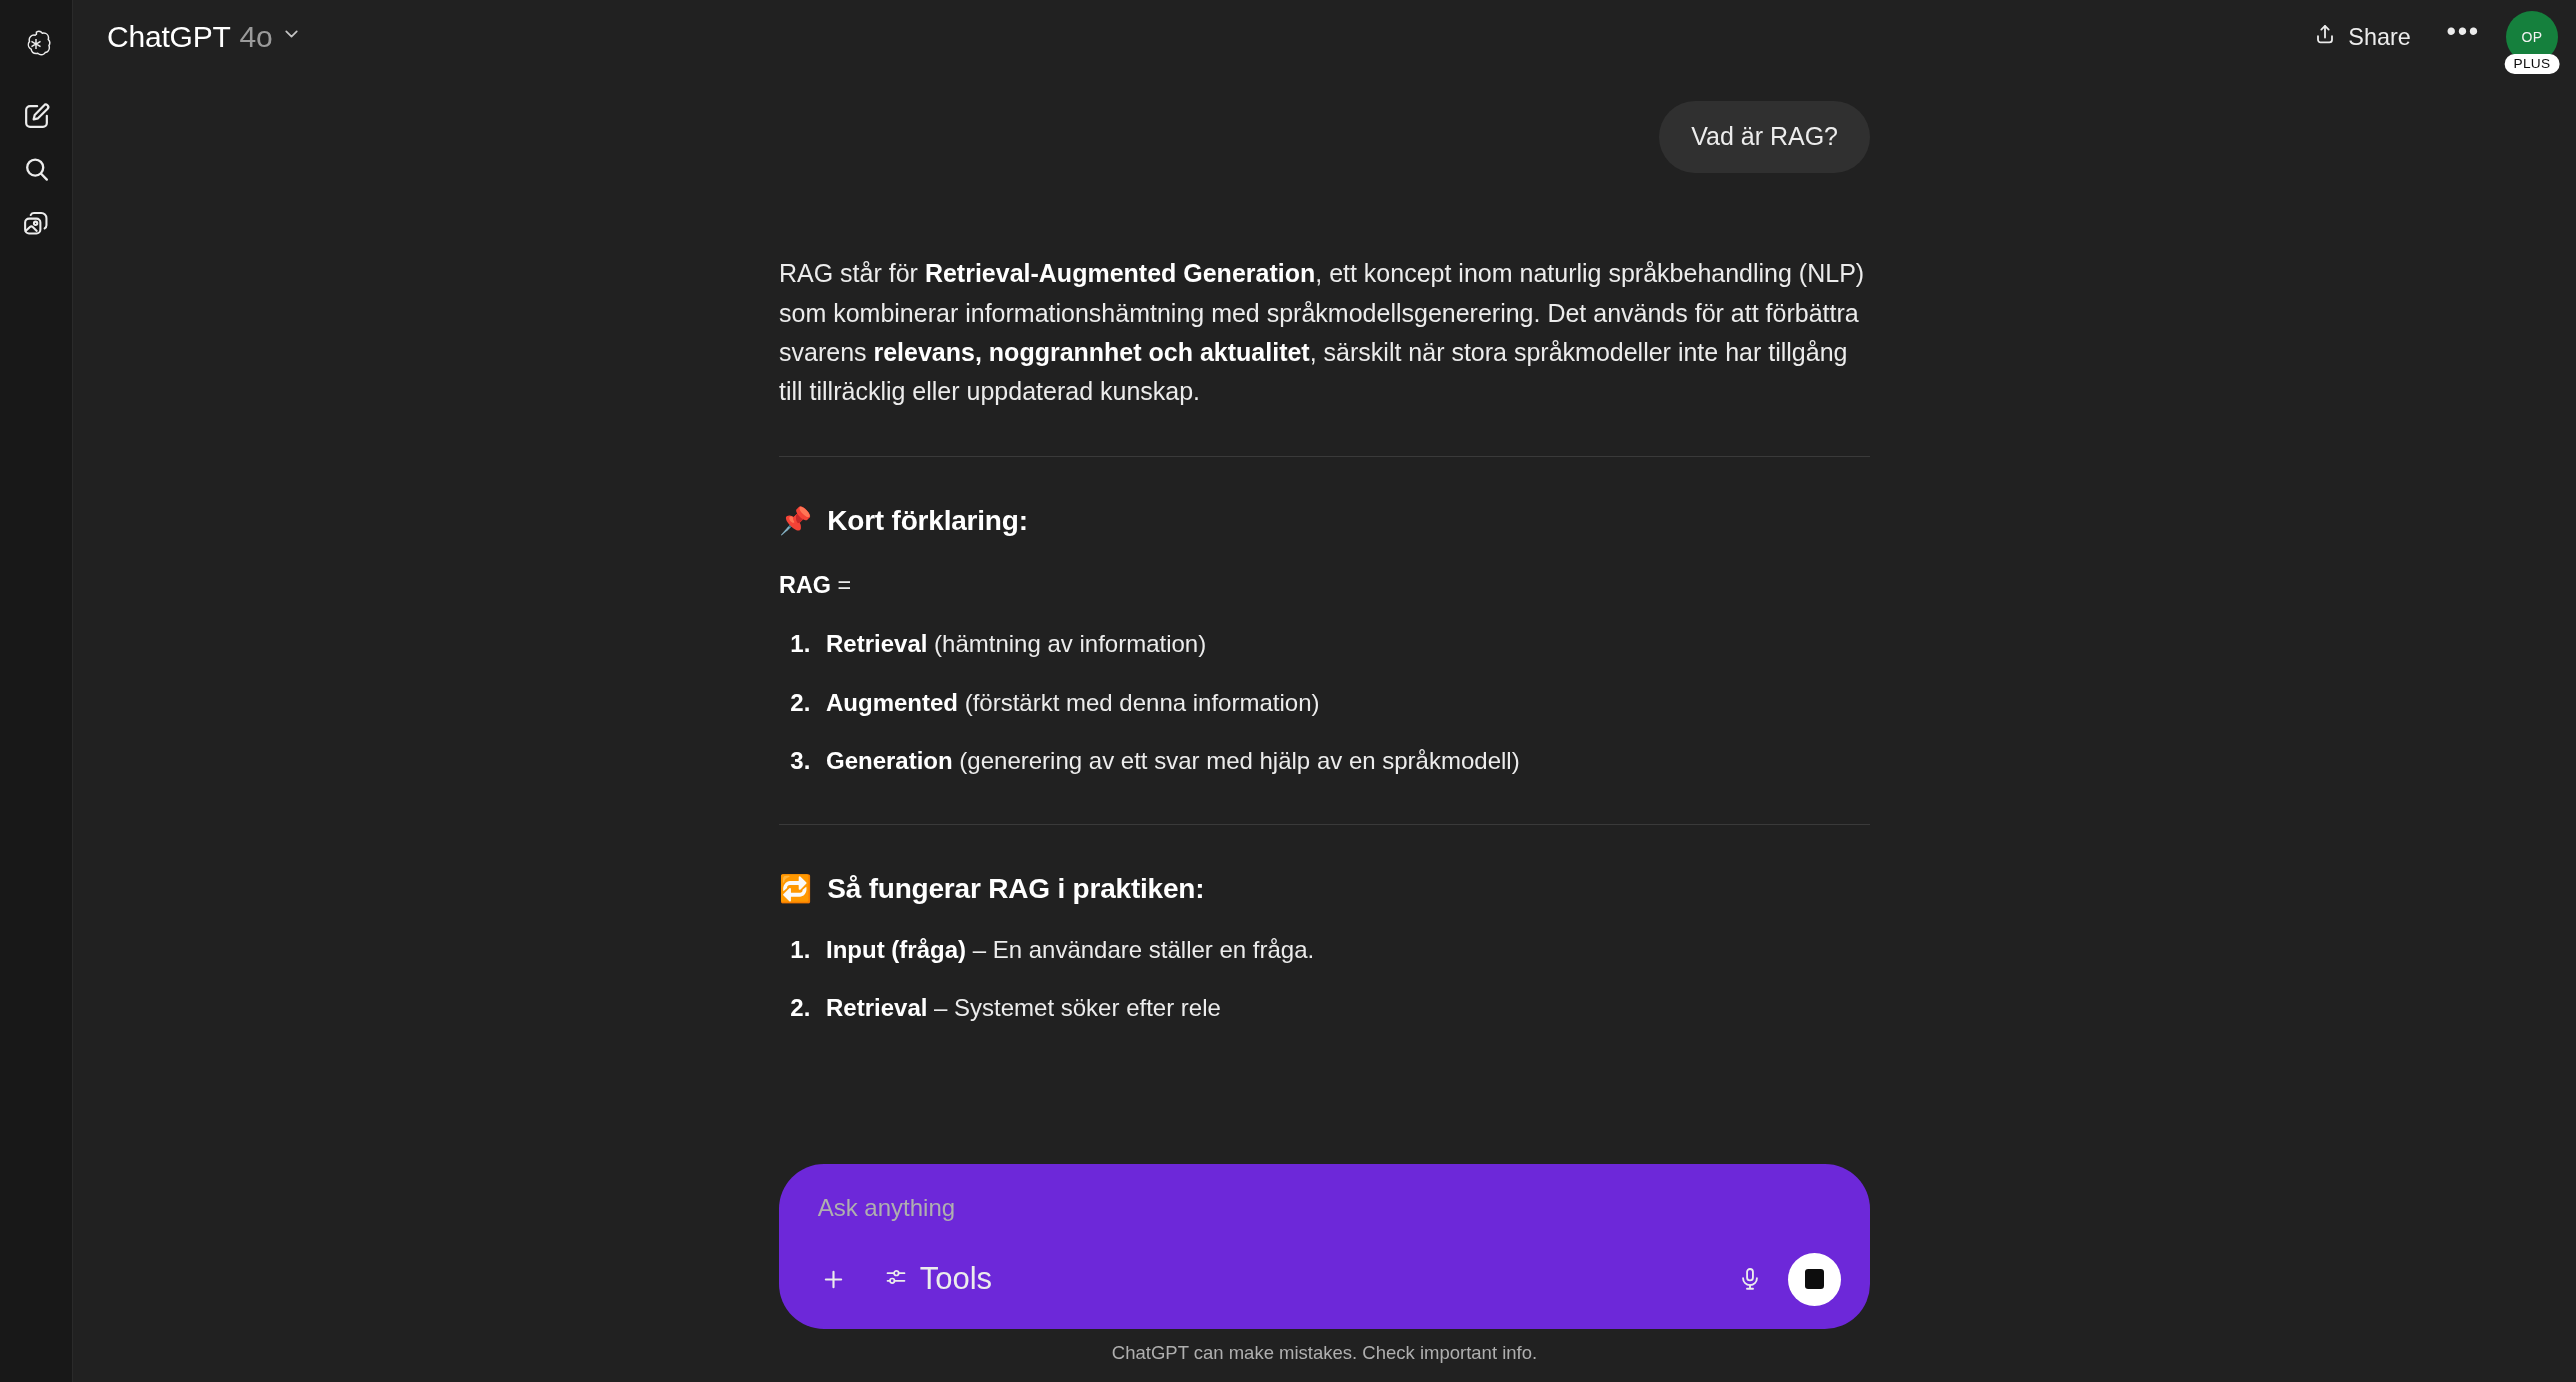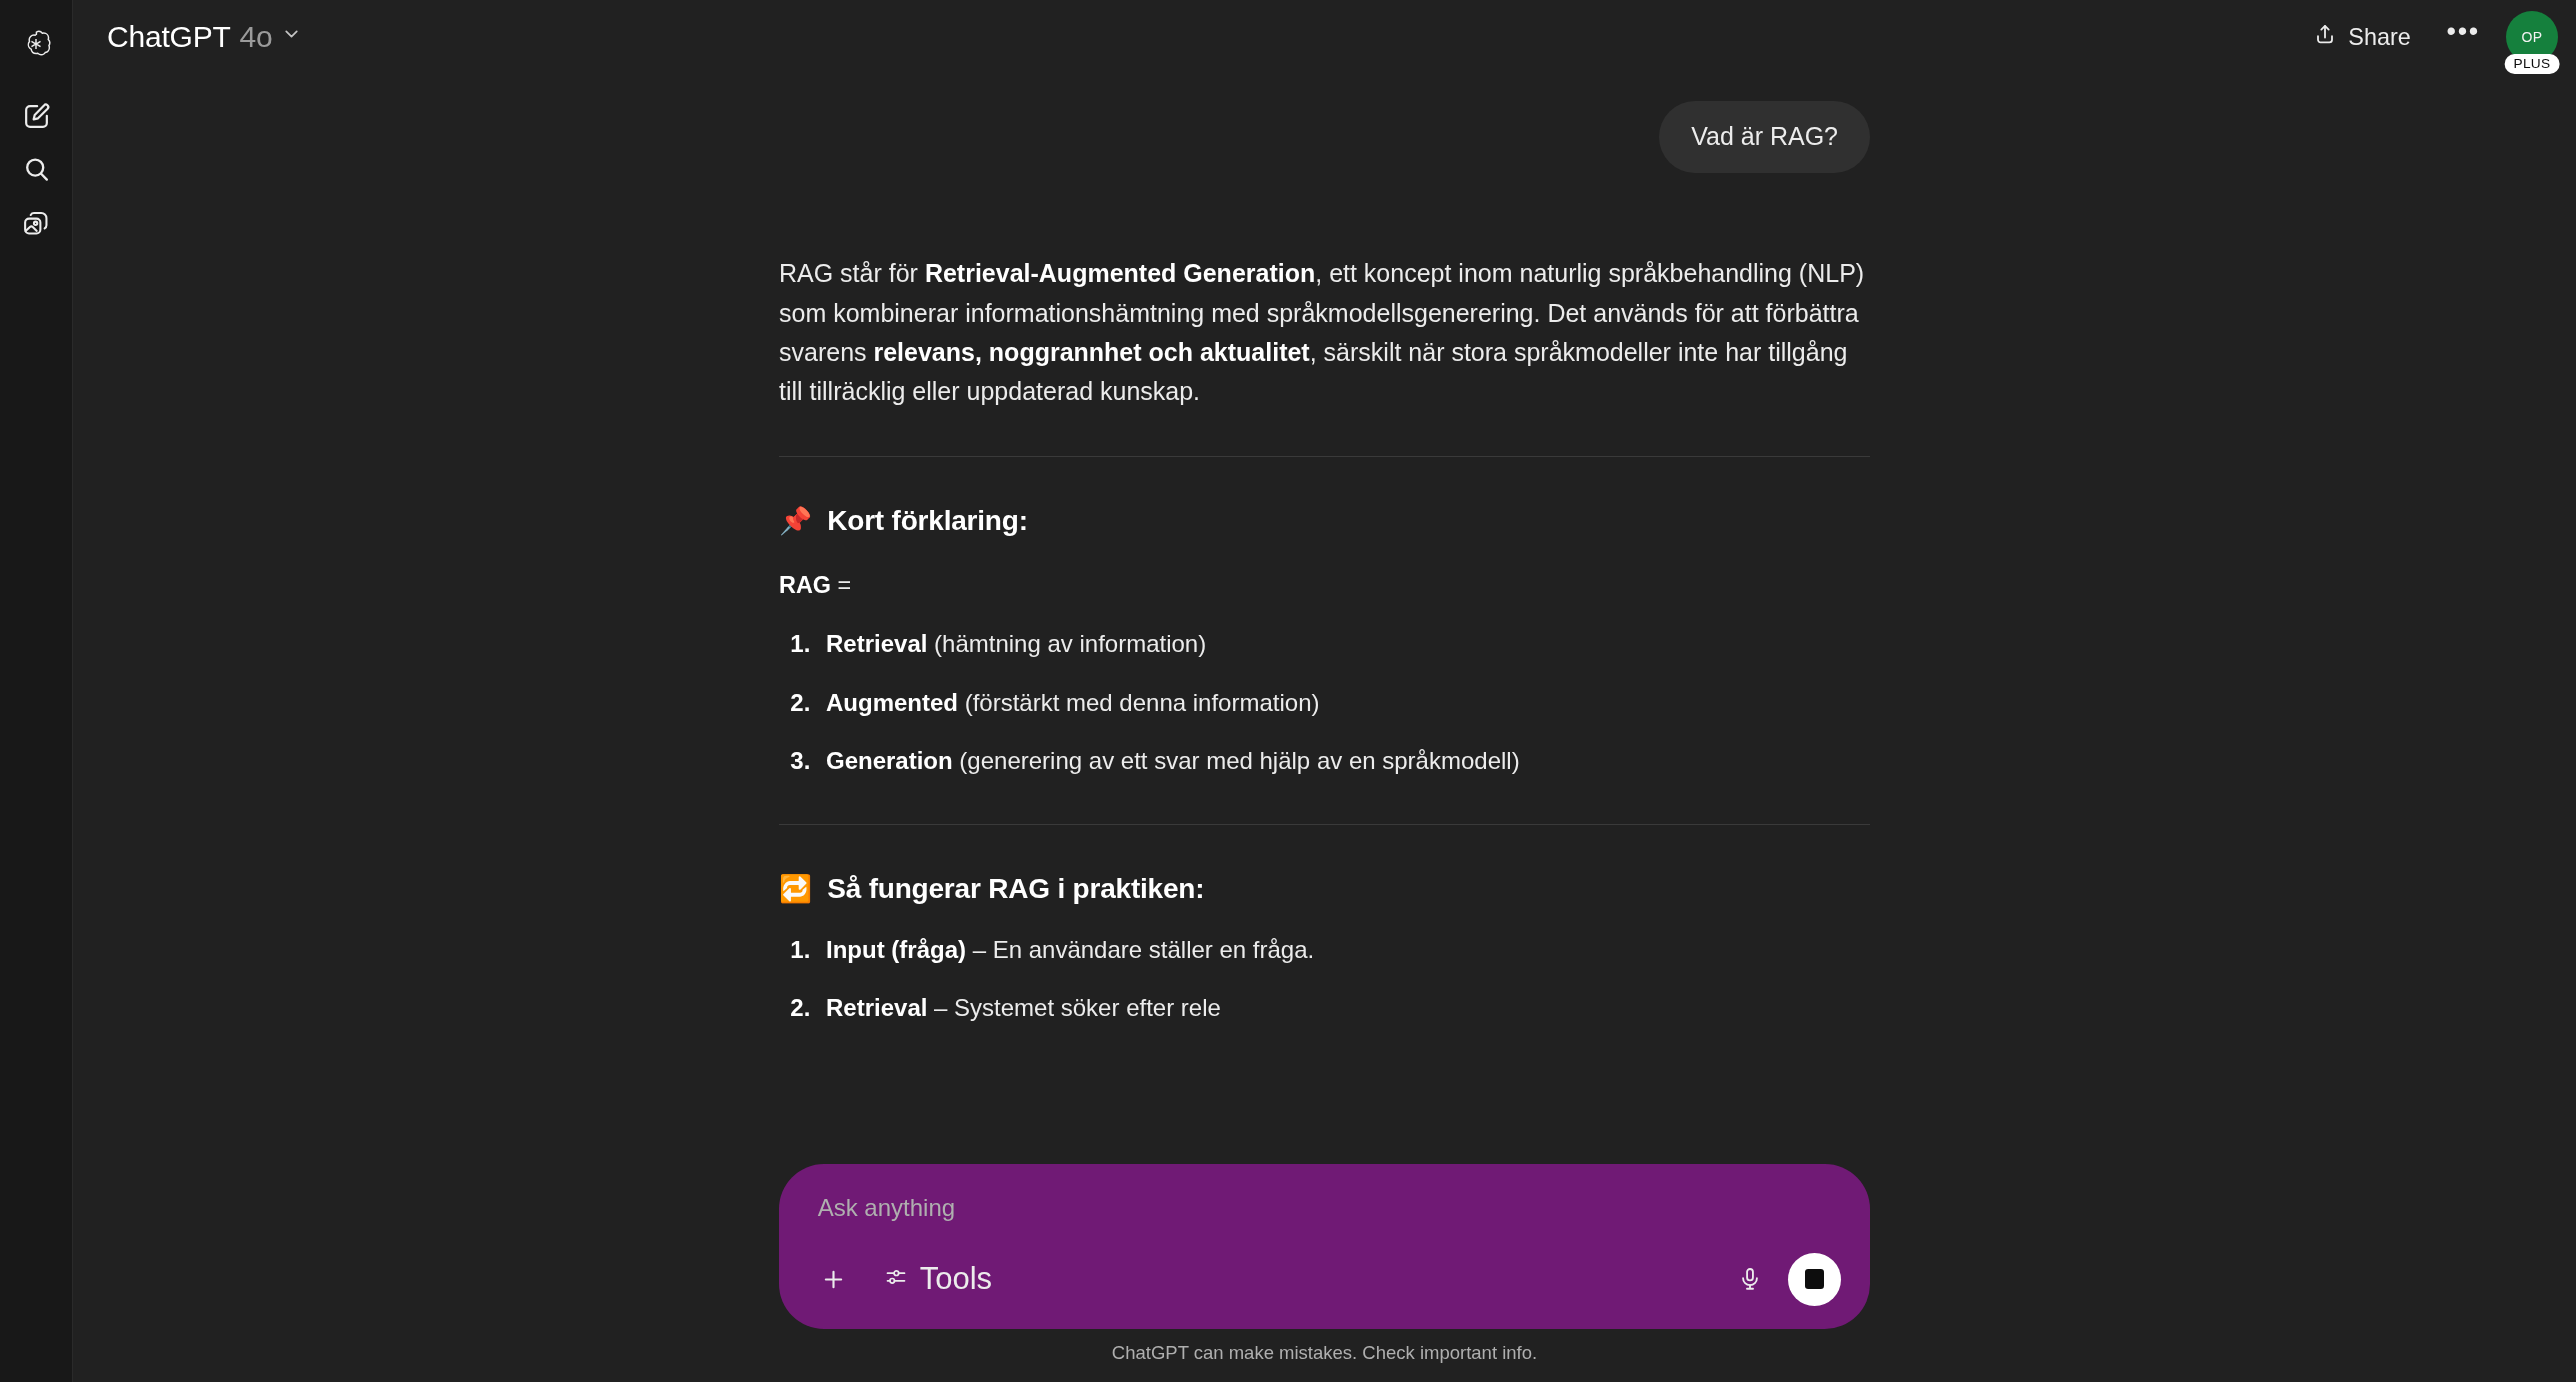--- a/index.html
+++ b/index.html
@@ -234,21 +234,21 @@
   .sec2 ol.numlist { margin-top: 21px; }
 
   
   .composer-zone {
     flex: 0 0 auto;
     padding-bottom: 8px;
   }
   .composer {
     width: 1091px;
     margin: 0 auto;
-    background: #701a75;
+    background: #6d28d9;
     border-radius: 45px;
     padding: 27px 29px 21px;
     min-height: 155px;
     display: flex;
     flex-direction: column;
     justify-content: space-between;
   }
   .ask-line {
     font-size: 24px;
     color: #afafaf;

